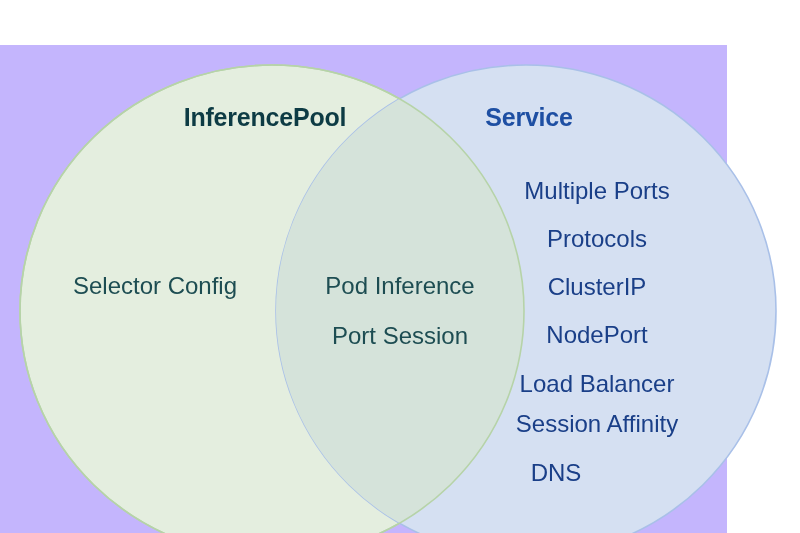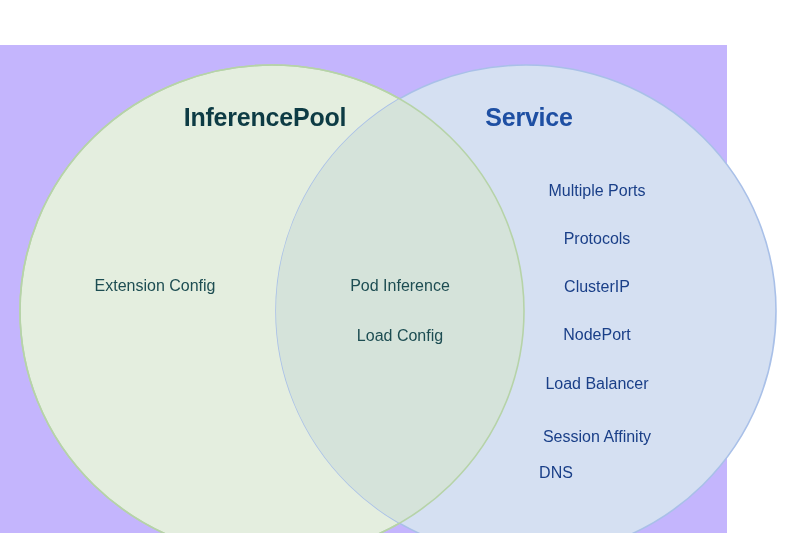--- a/index.html
+++ b/index.html
@@ -48,21 +48,21 @@
     top: 72px;
     color: #0d3b44;
   }
   #title-right {
     left: 529px;
     top: 72px;
     color: #1e4fa3;
   }
   .venn-item {
     position: absolute;
-    font-size: 16px;
+    font-size: 24px;
     font-weight: 400;
     white-space: nowrap;
     transform: translate(-50%, -50%);
     text-align: center;
   }
   .item-left {
     color: #1d4d52;
   }
   .item-center {
     color: #1d4d52;
@@ -93,27 +93,27 @@
 
     <ellipse cx="272" cy="266" rx="252" ry="246" fill="none" stroke="#b6d3a8" stroke-width="1.6"></ellipse>
   </svg>
 
   <div class="text-layer">
 
     <div class="venn-title" id="title-left">InferencePool</div>
 
     <div class="venn-title" id="title-right">Service</div>
 
-    <div class="venn-item item-left" style="left:155px; top:241px;">Extension Config</div>
+    <div class="venn-item item-left" style="left:155px; top:241px;">Selector Config</div>
 
     <div class="venn-item item-center" style="left:400px; top:241px;">Pod Inference</div>
-    <div class="venn-item item-center" style="left:400px; top:291px;">Load Config</div>
+    <div class="venn-item item-center" style="left:400px; top:291px;">Port Session</div>
 
     <div class="venn-item item-right" style="left:597px; top:146px;">Multiple Ports</div>
     <div class="venn-item item-right" style="left:597px; top:242px;">ClusterIP</div>
     <div class="venn-item item-right" style="left:597px; top:194px;">Protocols</div>
     <div class="venn-item item-right" style="left:597px; top:339px;">Load Balancer</div>
     <div class="venn-item item-right" style="left:597px; top:290px;">NodePort</div>
-    <div class="venn-item item-right" style="left:597px; top:392px;">Session Affinity</div>
+    <div class="venn-item item-right" style="left:597px; top:379px;">Session Affinity</div>
     <div class="venn-item item-right" style="left:556px; top:428px;">DNS</div>
 
   </div>
 </div>
 
 </body></html>

